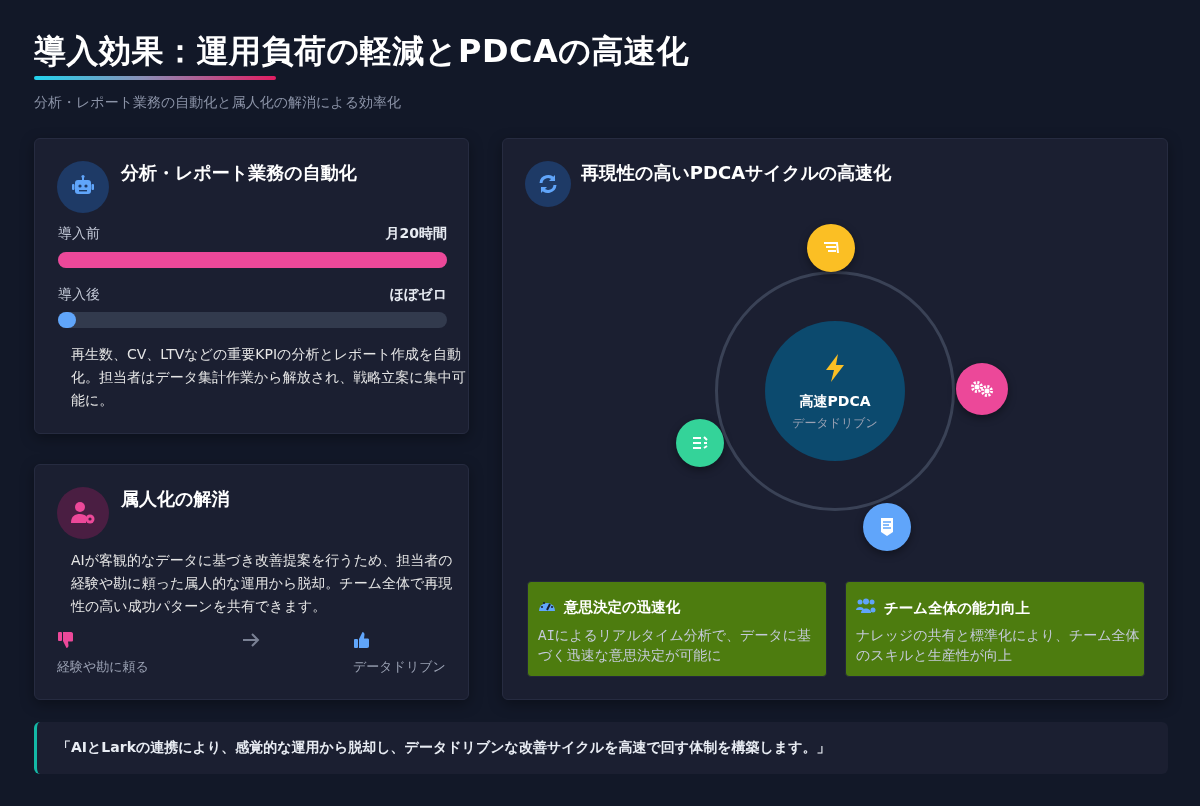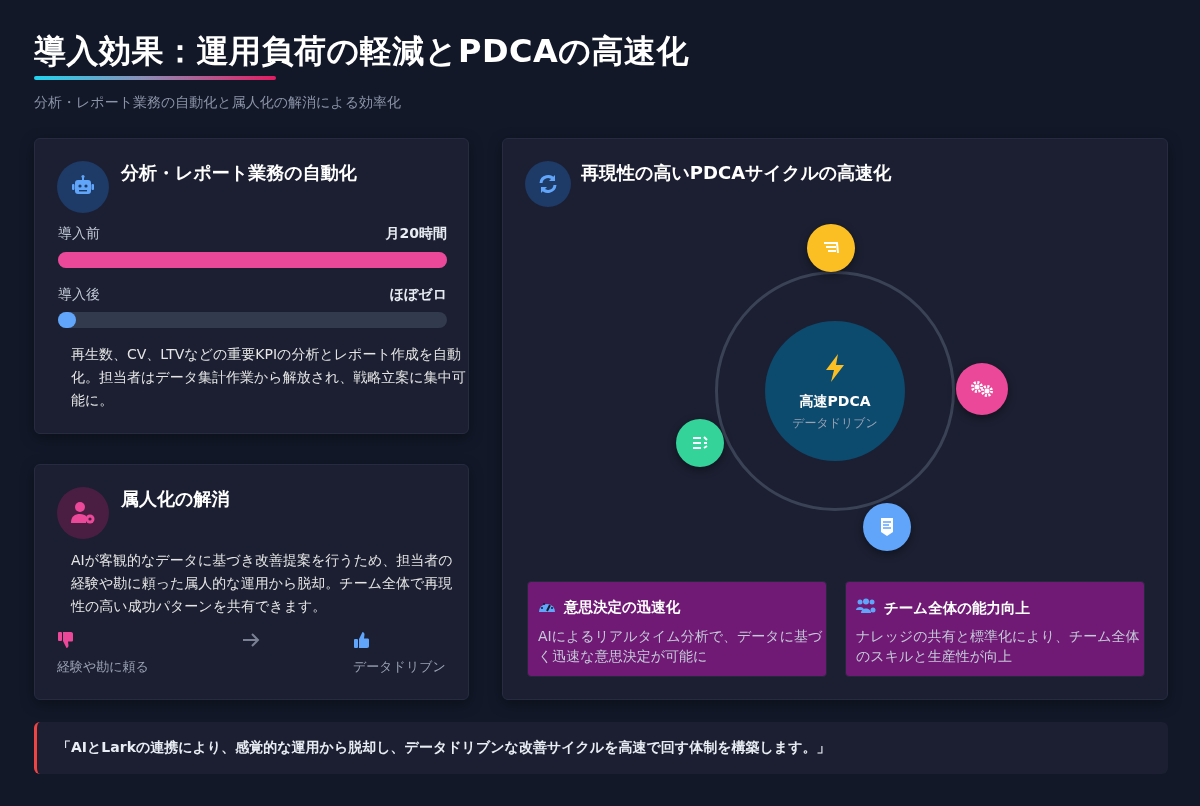--- a/index.html
+++ b/index.html
@@ -66,29 +66,29 @@
   .core-title { position: absolute; left: 0; right: 0; top: 72px; font-size: 14px; font-weight: bold; color: #ffffff; }
   .core-sub { position: absolute; left: 0; right: 0; top: 94px; font-size: 12px; color: #9aa1b3; }
   .node {
     position: absolute; width: 48px; height: 48px; border-radius: 50%;
     display: flex; align-items: center; justify-content: center;
     box-shadow: 0 3px 8px rgba(0,0,0,0.4);
   }
 
   .feature {
     position: absolute; top: 442px; width: 300px; height: 96px;
-    background: #701a75; border: 1px solid #23283b; border-radius: 4px;
+    background: #4d7c0f; border: 1px solid #23283b; border-radius: 4px; font-family: Liberation Mono, monospace;
   }
   .feature-head { position: absolute; left: 10px; top: 16px; display: flex; align-items: center; }
   .feature-title { margin-left: 8px; font-size: 14.5px; font-weight: bold; color: #ffffff; white-space: nowrap; }
   .feature-text { position: absolute; left: 10px; top: 44px; width: 285px; font-size: 14px; line-height: 20px; color: #c4cad8; }
 
   .quote {
     position: absolute; left: 34px; top: 722px; width: 1134px; height: 52px;
-    background: #1b1f31; border-left: 3px solid #ef4444; border-radius: 6px;
+    background: #1b1f31; border-left: 3px solid #14b8a6; border-radius: 6px;
   }
   .quote-text { position: absolute; left: 20px; top: 17px; font-size: 14px; font-weight: bold; color: #e8ecf3; white-space: nowrap; }
 </style>
 </head>
 <body>
 
 <div class="page">
 
   <div class="title">導入効果：運用負荷の軽減とPDCAの高速化</div>
   <div class="title-underline"></div>

